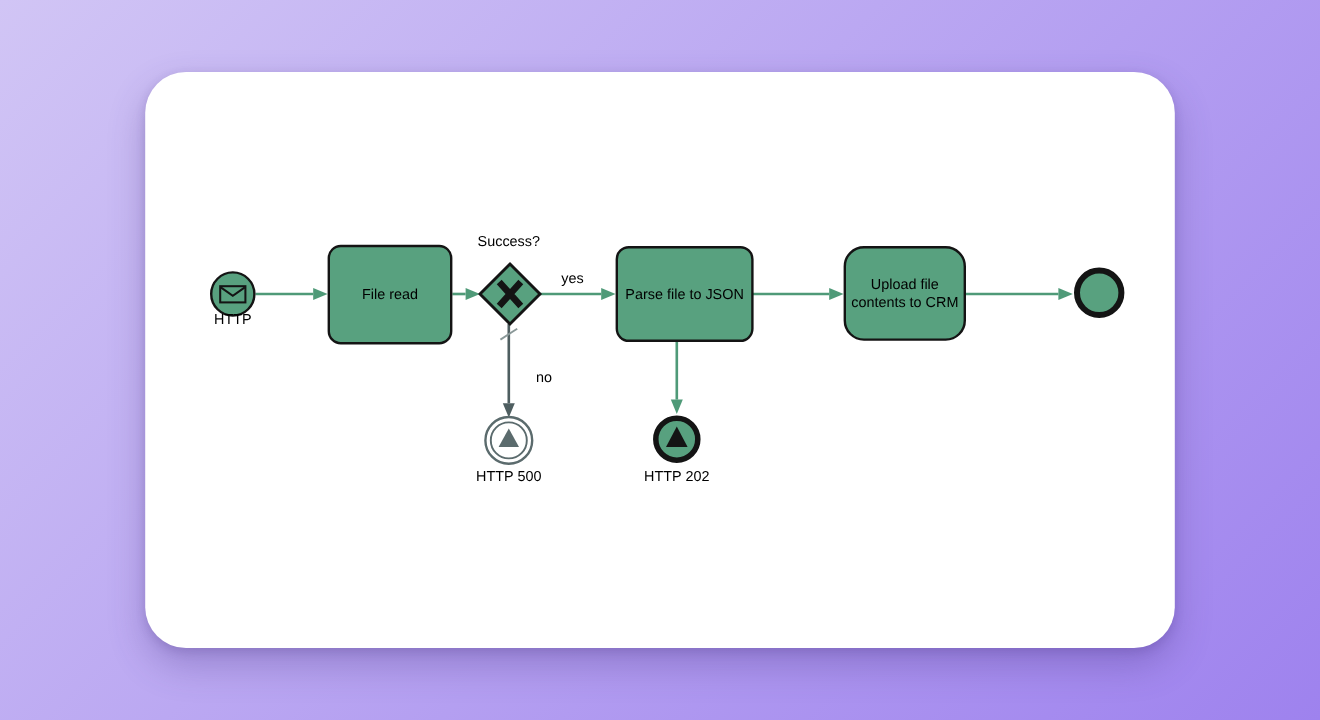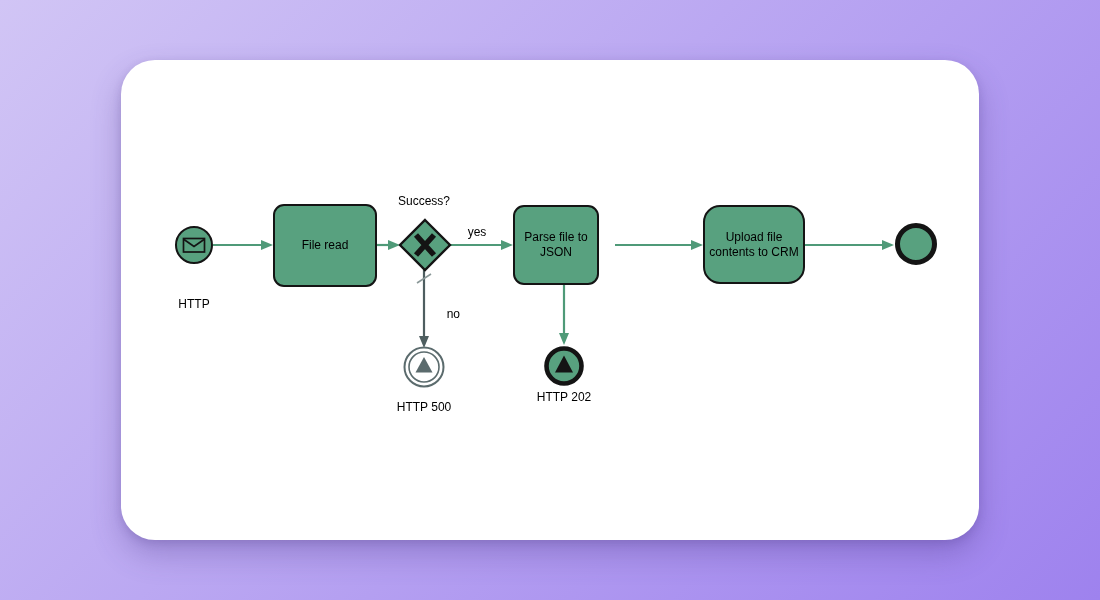--- a/index.html
+++ b/index.html
@@ -78,49 +78,49 @@
     <path class="flow-green" d="M805 245 H882"></path>
     <polygon class="head-green" points="894,245 882,240 882,250"></polygon>
   </svg>
 
   <div class="node event-circle start-event">
     <svg width="24" height="18" viewBox="0 0 24 18">
       <rect x="1.5" y="2.5" width="21" height="13.5" fill="none" stroke="#141414" stroke-width="1.7"></rect>
       <path d="M2 3.5 L12 10.5 L22 3.5" fill="none" stroke="#141414" stroke-width="1.7"></path>
     </svg>
   </div>
-  <div class="lbl" style="left:164px;top:259px;width:60px;margin-top:38px;">HTTP</div>
+  <div class="lbl" style="left:164px;top:259px;width:60px;">HTTP</div>
 
   <div class="node task" style="left:273px;top:204px;height:83px;text-align:right;">
     <span>File read</span>
   </div>
 
   <svg class="node" style="left:398px;top:218px;" width="54" height="54" viewBox="0 0 54 54">
     <polygon class="node-shape" points="27,2 52,27 27,52 2,27" stroke-width="2.4"></polygon>
     <path class="gw-x" d="M18 17 L36 37 M36 17 L18 37"></path>
   </svg>
   <div class="lbl" style="left:384px;top:194px;width:80px;">Success?</div>
   <div class="lbl" style="left:457px;top:225px;width:40px;">yes</div>
   <div class="lbl" style="left:420px;top:307px;width:40px;text-align:right;">no</div>
 
-  <div class="node task" style="left:513px;top:205px;width:86px;">
+  <div class="node task" style="left:513px;top:205px;width:115px;">
     <span>Parse file to JSON</span>
   </div>
 
   <div class="node task" style="left:703px;top:205px;width:102px;height:79px;border-radius:17px;">
     <span>Upload file contents to CRM</span>
   </div>
 
   <div class="node event-circle end-event"></div>
 
   <svg class="node" style="left:402px;top:345px;" width="44" height="44" viewBox="0 0 44 44">
     <circle class="esc-gray" cx="22" cy="22" r="19.5" fill="#ffffff" stroke-width="2"></circle>
     <circle class="esc-gray" cx="22" cy="22" r="15" fill="none" stroke-width="1.6"></circle>
     <polygon class="esc-gray-fill" points="22,12 30.5,27.5 13.5,27.5"></polygon>
   </svg>
-  <div class="lbl" style="left:384px;top:400px;width:80px;">HTTP 500</div>
+  <div class="lbl" style="left:384px;top:390px;width:80px;">HTTP 500</div>
 
   <svg class="node" style="left:542px;top:344px;" width="44" height="44" viewBox="0 0 44 44">
     <circle class="node-shape" cx="22" cy="22" r="17.5" stroke-width="4.6"></circle>
     <polygon fill="#141414" points="22,11.5 31,28.5 13,28.5"></polygon>
   </svg>
   <div class="lbl" style="left:524px;top:390px;width:80px;">HTTP 202</div>
 </div>
 
 </body></html>

